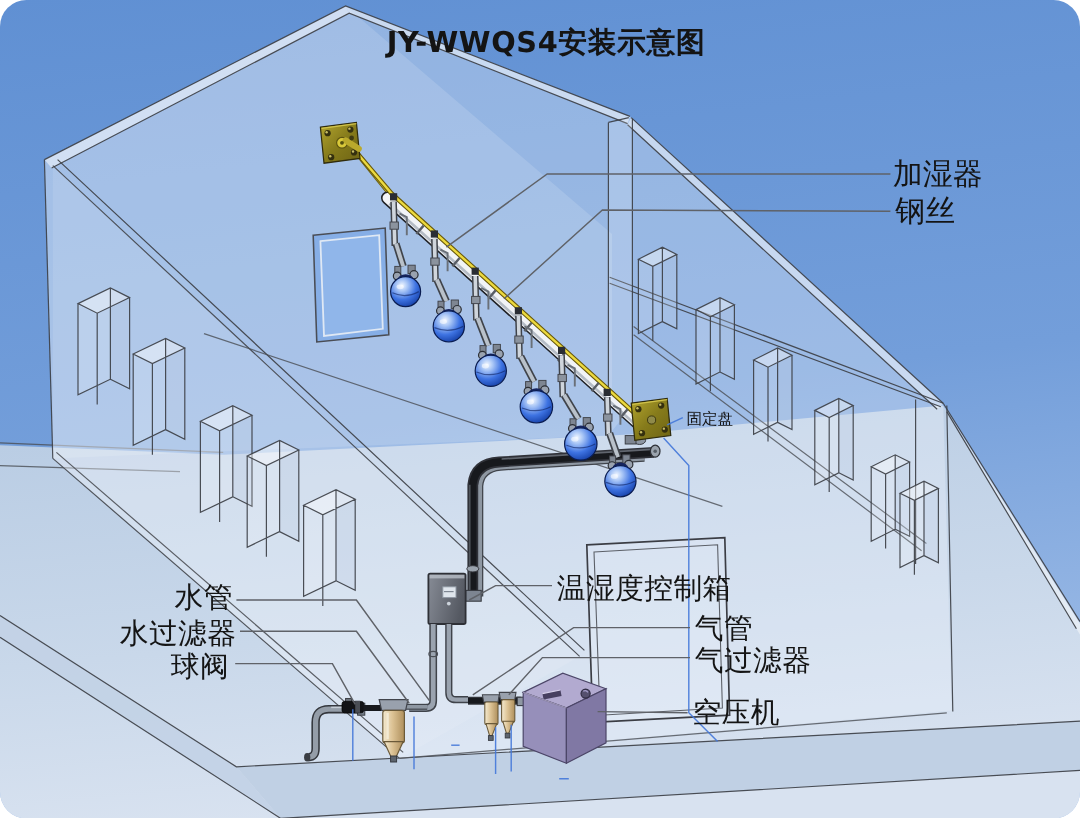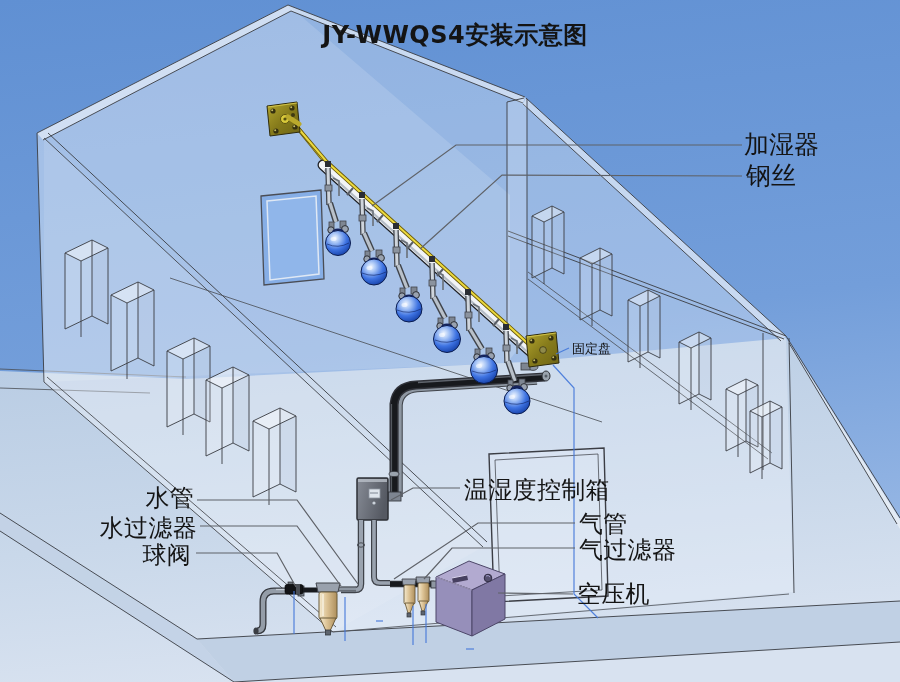--- a/index.html
+++ b/index.html
@@ -1,17 +1,17 @@
 <!DOCTYPE html>
 <html><head>
 <meta charset="utf-8">
 <style>
   html,body{margin:0;padding:0;background:#ffffff;}
   .stage{position:relative;width:900px;height:682px;overflow:hidden;
-         font-family:"DejaVu Sans","Liberation Sans",sans-serif;}
+         font-family:"DejaVu Sans","Liberation Sans",sans-serif;border-radius:22px;}
   .stage svg{display:block;}
   text{fill:#141414;}
   .lbl{font-size:24px;letter-spacing:0.3px;}
   .lbl-big{font-size:25px;}
   .lbl-small{font-size:13px;}
   .title{font-size:24px;font-weight:bold;letter-spacing:0.5px;}
   .wf{stroke:#3d4046;stroke-width:1;fill:none;opacity:0.92;}
   .wf2{stroke:#4a4d54;stroke-width:1;fill:none;opacity:0.8;}
   .leader{stroke:#5f6268;stroke-width:1.2;fill:none;}
   .blue{stroke:#4377d9;stroke-width:1.2;fill:none;opacity:0.9;}

